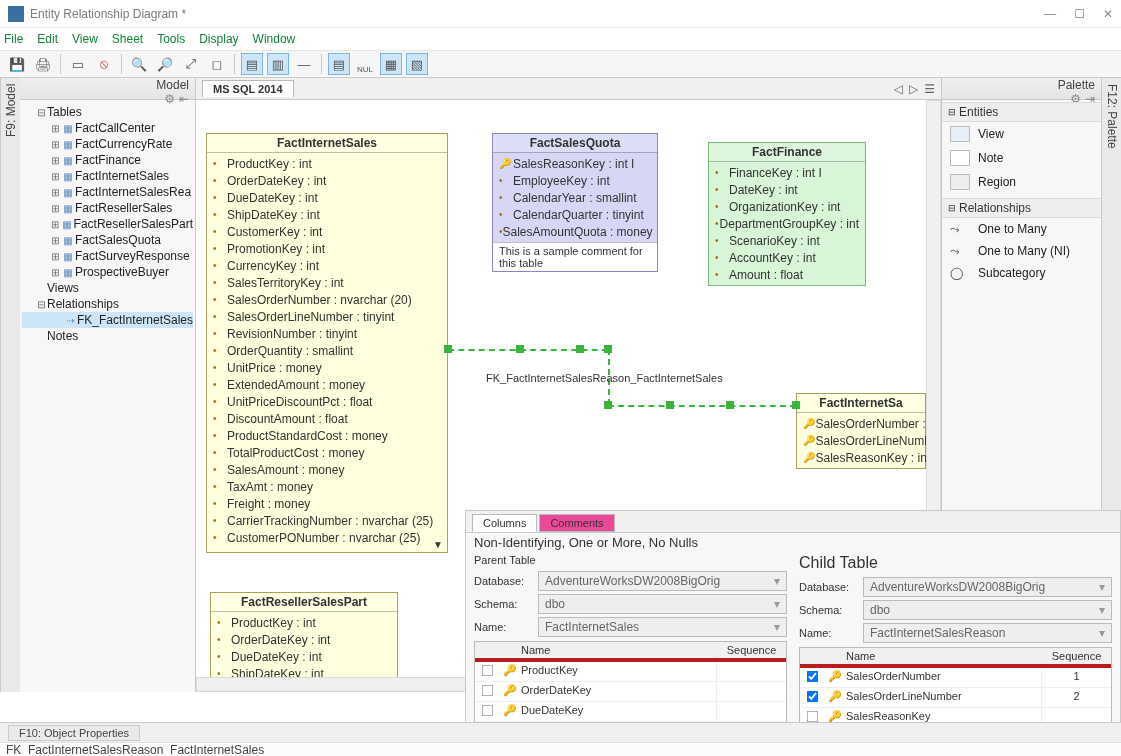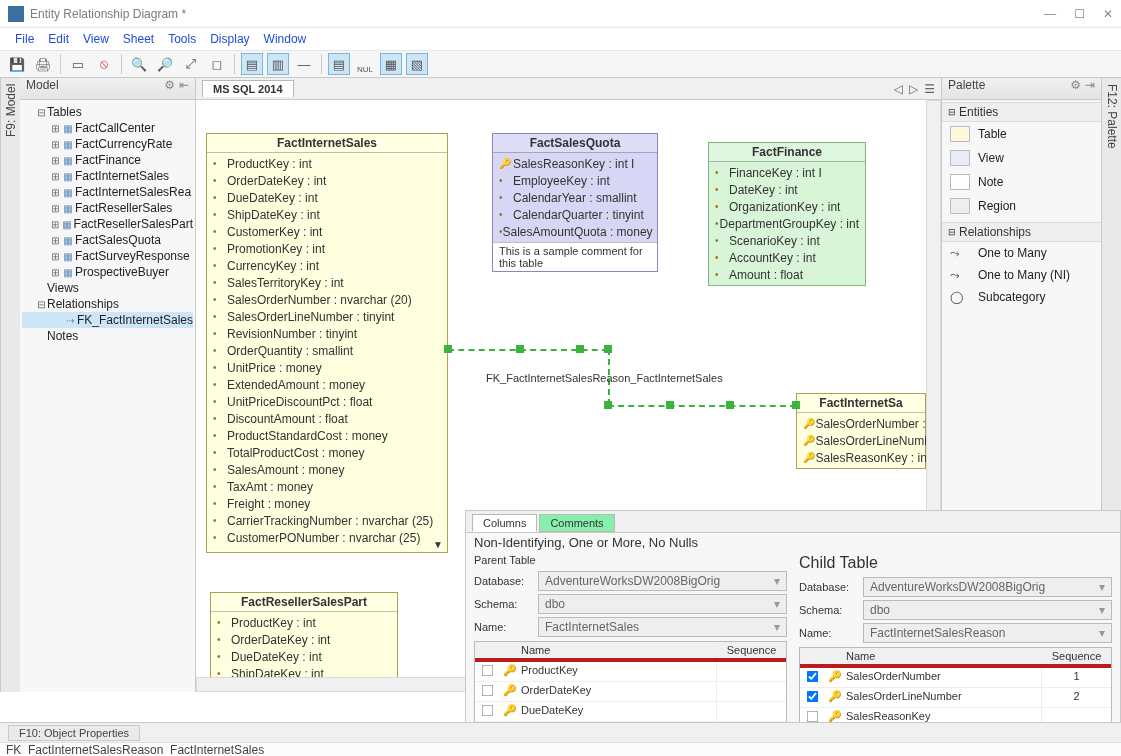--- a/index.html
+++ b/index.html
@@ -6,37 +6,37 @@
 body { background: #fff; width: 1121px; height: 756px; overflow: hidden; position: relative; color: #333; }
 
 
 .titlebar { height: 28px; display: flex; align-items: center; padding: 0 8px; border-bottom: 1px solid #e6e6e6; }
 .titlebar .app-icon { width: 16px; height: 16px; background: #3b6fa0; margin-right: 6px; display:inline-block; }
 .titlebar .title { color: #7a7a7a; font-size: 12px; }
 .titlebar .win-btns { margin-left: auto; display: flex; gap: 18px; color: #888; }
 .titlebar .win-btns span { cursor: default; }
 
 
-.menubar { height: 22px; display: flex; align-items: center; gap: 14px; padding: 0 15px; color: #1d4ed8; }
+.menubar { height: 22px; display: flex; align-items: center; gap: 14px; padding: 0 4px; color: #15803d; }
 .menubar span { cursor: default; }
 
 
 .toolbar { height: 28px; display: flex; align-items: center; gap: 4px; padding: 0 6px; border-top: 1px solid #e6e6e6; border-bottom: 1px solid #c9c9c9; background: #f6f6f6; }
 .tool-btn { width: 22px; height: 22px; display: flex; align-items: center; justify-content: center; border: 1px solid transparent; cursor: default; font-size: 13px; color: #555; }
 .tool-btn.active { background: #cde6f7; border: 1px solid #7ab5e0; }
 .tool-sep { width: 1px; height: 20px; background: #ccc; margin: 0 2px; }
 
 
 .main { display: flex; height: 614px; }
 .vert-tab { width: 20px; background: #e9e9e9; border-right: 1px solid #c9c9c9; writing-mode: vertical-rl; transform: rotate(180deg); display:flex; align-items:center; justify-content:flex-end; padding:6px 0; gap:6px; font-size:11px; color:#444;}
 .vert-tab.right { border-left: 1px solid #c9c9c9; border-right:none; transform:none; writing-mode: vertical-rl; justify-content:flex-start;}
 
 
 .model-panel { width: 176px; background: #f7f7f7; border-right: 1px solid #c9c9c9; display:flex; flex-direction:column; }
-.panel-header { height: 22px; background: linear-gradient(#f0f0f0,#e4e4e4); border-bottom: 1px solid #c9c9c9; display:flex; align-items:flex-start; padding:0 6px; font-size:11px; color:#444;}
+.panel-header { height: 22px; background: linear-gradient(#f0f0f0,#e4e4e4); border-bottom: 1px solid #c9c9c9; display:flex; align-items:flex-end; padding:0 6px; font-size:11px; color:#444;flex-direction:column;}
 .panel-header .hdr-icons { margin-left:auto; display:flex; gap:4px; color:#888; font-size:12px;}
 .tree { padding: 4px 2px; overflow:hidden; font-size:12px; color:#222; }
 .tree-row { display:flex; align-items:center; height:16px; white-space:nowrap; padding-left:4px;}
 .tree-row .exp { width:11px; font-size:10px; color:#666; text-align:center; }
 .tree-row .ticon { width:14px; font-size:10px; color:#5b8ab8; text-align:center;}
 .tree-row.selected { background:#cde6f7; }
 .tree-row.ind1 { padding-left: 14px; }
 .tree-row.ind2 { padding-left: 28px; }
 .tree-row.ind3 { padding-left: 42px; }
 
@@ -80,21 +80,21 @@
 .overview-canvas { height:110px; background:#fff; border:1px solid #ccc; margin:2px 4px 4px 4px; position:relative;}
 .ov-box { position:absolute; background:#fcf3c3; border:1px solid #d6c96e;}
 .ov-box.g { background:#daf3d8; border-color:#8cc58a;}
 .ov-box.p { background:#dadaf3; border-color:#a4a4d6;}
 .ov-view { position:absolute; border:1px solid #c0504d; }
 
 
 .obj-props { position:absolute; left:465px; right:0; top:510px; bottom:30px; background:#f7f7f7; border:1px solid #c9c9c9;}
 .obj-props .op-hdr { height:20px; background:linear-gradient(#f0f0f0,#e4e4e4); border-bottom:1px solid #c9c9c9; padding:2px 8px; font-size:11px; color:#444;}
 .op-tabs { height:22px; display:flex; align-items:flex-end; gap:2px; padding:0 6px; border-bottom:1px solid #c9c9c9; background:#f0f0f0;}
-.op-tab { border:1px solid #b9b9b9; padding:2px 10px; font-size:11px; background:#86efac; }
+.op-tab { border:1px solid #b9b9b9; padding:2px 10px; font-size:11px; background:#ec4899; }
 .op-tab.active { background:#fff; border-bottom:1px solid #fff;}
 .op-note { padding:2px 8px; font-size:13px; color:#333;}
 .op-body { display:flex; gap:12px; padding:0 8px;}
 .op-col { flex:1; }
 .op-field { display:flex; align-items:center; margin:3px 0;}
 .op-field label { width:64px; font-size:11px; color:#333;}
 .op-field .val { flex:1; height:20px; border:1px solid #bbb; background:#eee; padding:2px 6px; font-size:11px; color:#666; display:flex; align-items:center; justify-content:space-between;}
 .op-field .val .dd { color:#999;}
 .op-table { border:1px solid #bbb; margin-top:4px; background:#fff;}
 .op-table .thead { display:flex; background:#f0f0f0; border-bottom:4px solid #b91c1c;}
@@ -487,24 +487,20 @@
           <span>⚙</span>
           <span>⇥</span>
         </div>
     </div>
     <div class="palette-sec">
       <div class="pal-group-hdr">
           <span class="exp">⊟</span>
           <span>Entities</span>
         </div>
       <div class="pal-item">
-          <span class="pi-icon"></span>
-          <span>Table</span>
-        </div>
-      <div class="pal-item">
           <span class="pi-icon view"></span>
           <span>View</span>
         </div>
       <div class="pal-item">
           <span class="pi-icon note"></span>
           <span>Note</span>
         </div>
       <div class="pal-item">
           <span class="pi-icon region"></span>
           <span>Region</span>

